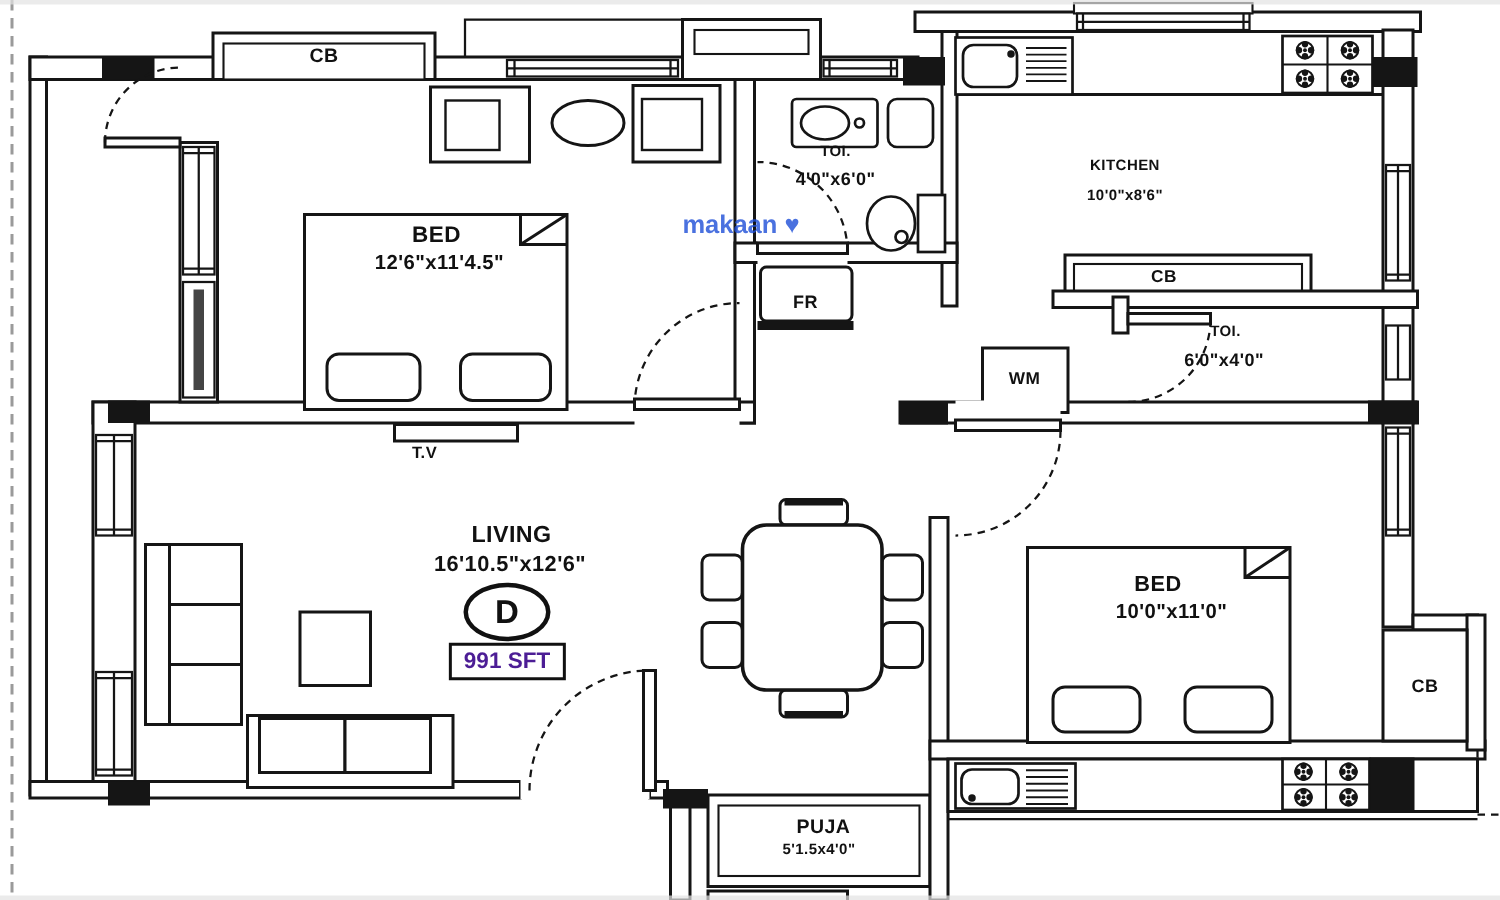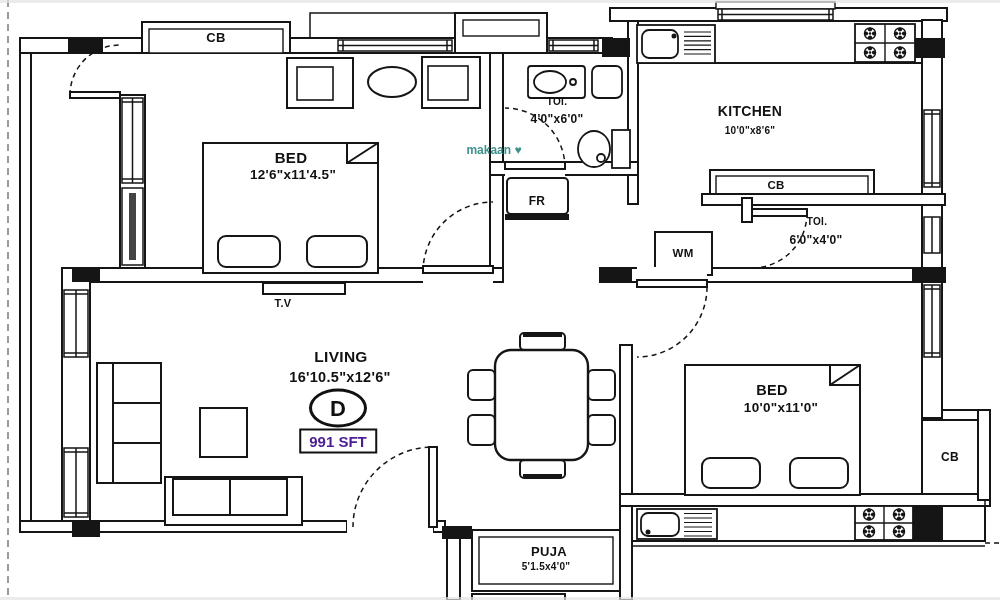--- a/index.html
+++ b/index.html
@@ -2,28 +2,28 @@
 <html><head>
 <meta charset="utf-8">
 <style>
   html,body{margin:0;padding:0;background:#ffffff;}
   #plan{position:relative;width:1000px;height:600px;background:#ffffff;overflow:hidden;
         font-family:"Liberation Sans",sans-serif;}
   #plan svg{position:absolute;left:0;top:0;}
   .lbl{position:absolute;transform:translate(-50%,-50%);font-weight:bold;color:#111;
        white-space:nowrap;letter-spacing:.3px;line-height:1;}
   .fs11{font-size:11px}.fs115{font-size:11.5px}.fs12{font-size:12px}.fs125{font-size:10px}
-  .fs13{font-size:13px}.fs135{font-size:13.5px}.fs14{font-size:14px}.fs145{font-size:14.5px}
+  .fs13{font-size:13px}.fs135{font-size:13.5px}.fs14{font-size:10px}.fs145{font-size:14.5px}
   .fs15{font-size:15px}.fs155{font-size:15.5px}
   .unit-oval{position:absolute;transform:translate(-50%,-50%);width:52px;height:33px;
        border:3px solid #111;border-radius:50%;display:flex;align-items:center;justify-content:center;
        font-size:22px;font-weight:bold;color:#111;}
   .area-box{position:absolute;transform:translate(-50%,-50%);border:2px solid #111;
        padding:2px 8px;font-size:15px;font-weight:bold;color:#4c1d95;}
-  .watermark{position:absolute;transform:translate(-50%,-50%);color:#0f766e;font-size:12px;
+  .watermark{position:absolute;transform:translate(-50%,-50%);color:#1d4ed8;font-size:17px;
        font-weight:bold;opacity:.8;}
   .edge{position:absolute;left:0;width:1000px;height:3px;background:#e3e3e3;opacity:.7;}
 </style>
 </head>
 <body>
 
 <div id="plan">
 
 <svg width="1000" height="600" viewBox="0 0 1000 600">
   <defs>

